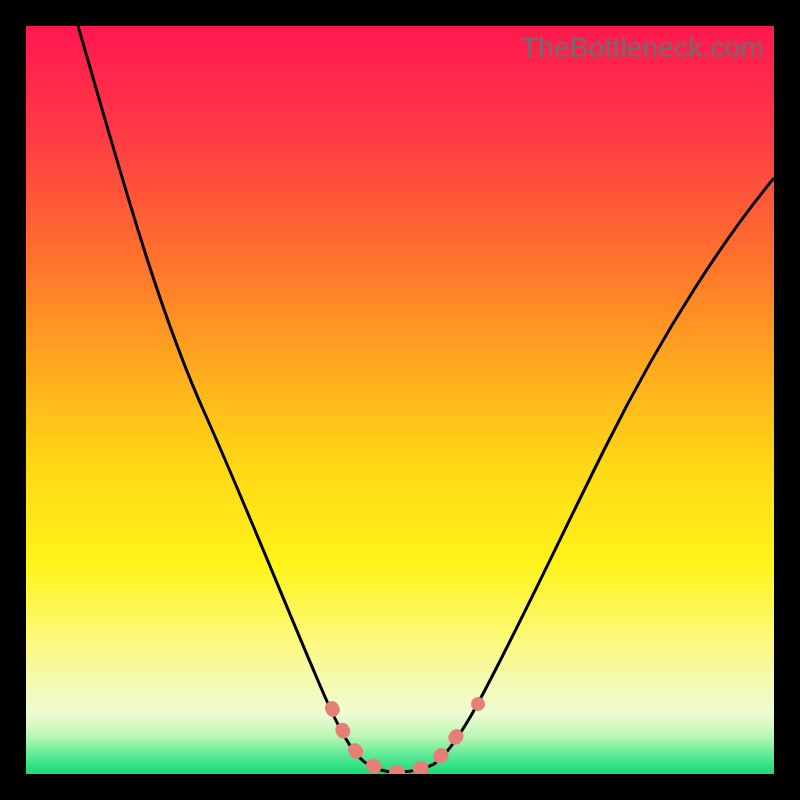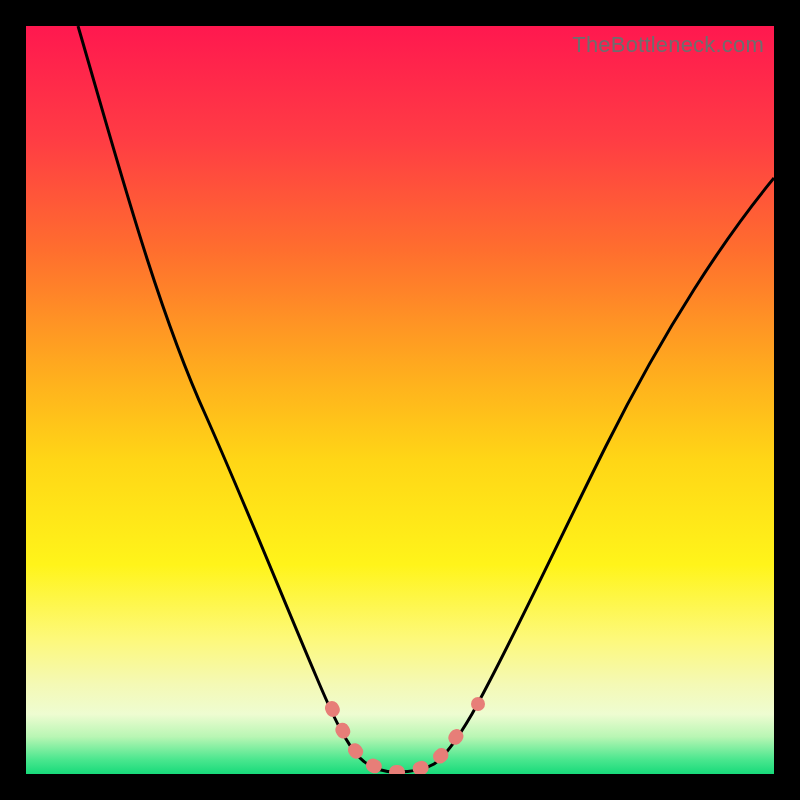--- a/index.html
+++ b/index.html
@@ -38,21 +38,21 @@
       #b9f6b4 95%,
       #4de78f 98%,
       #17da7a 100%
     );
   }
   .watermark {
     position: absolute;
     top: 6px;
     right: 10px;
     color: #6e6e6e;
-    font-size: 22px;
+    font-size: 28px;
     font-weight: 500;
     letter-spacing: 0.2px;
     z-index: 30;
   }
   svg.curve {
     position: absolute;
     left: 0;
     top: 0;
     width: 748px;
     height: 748px;

